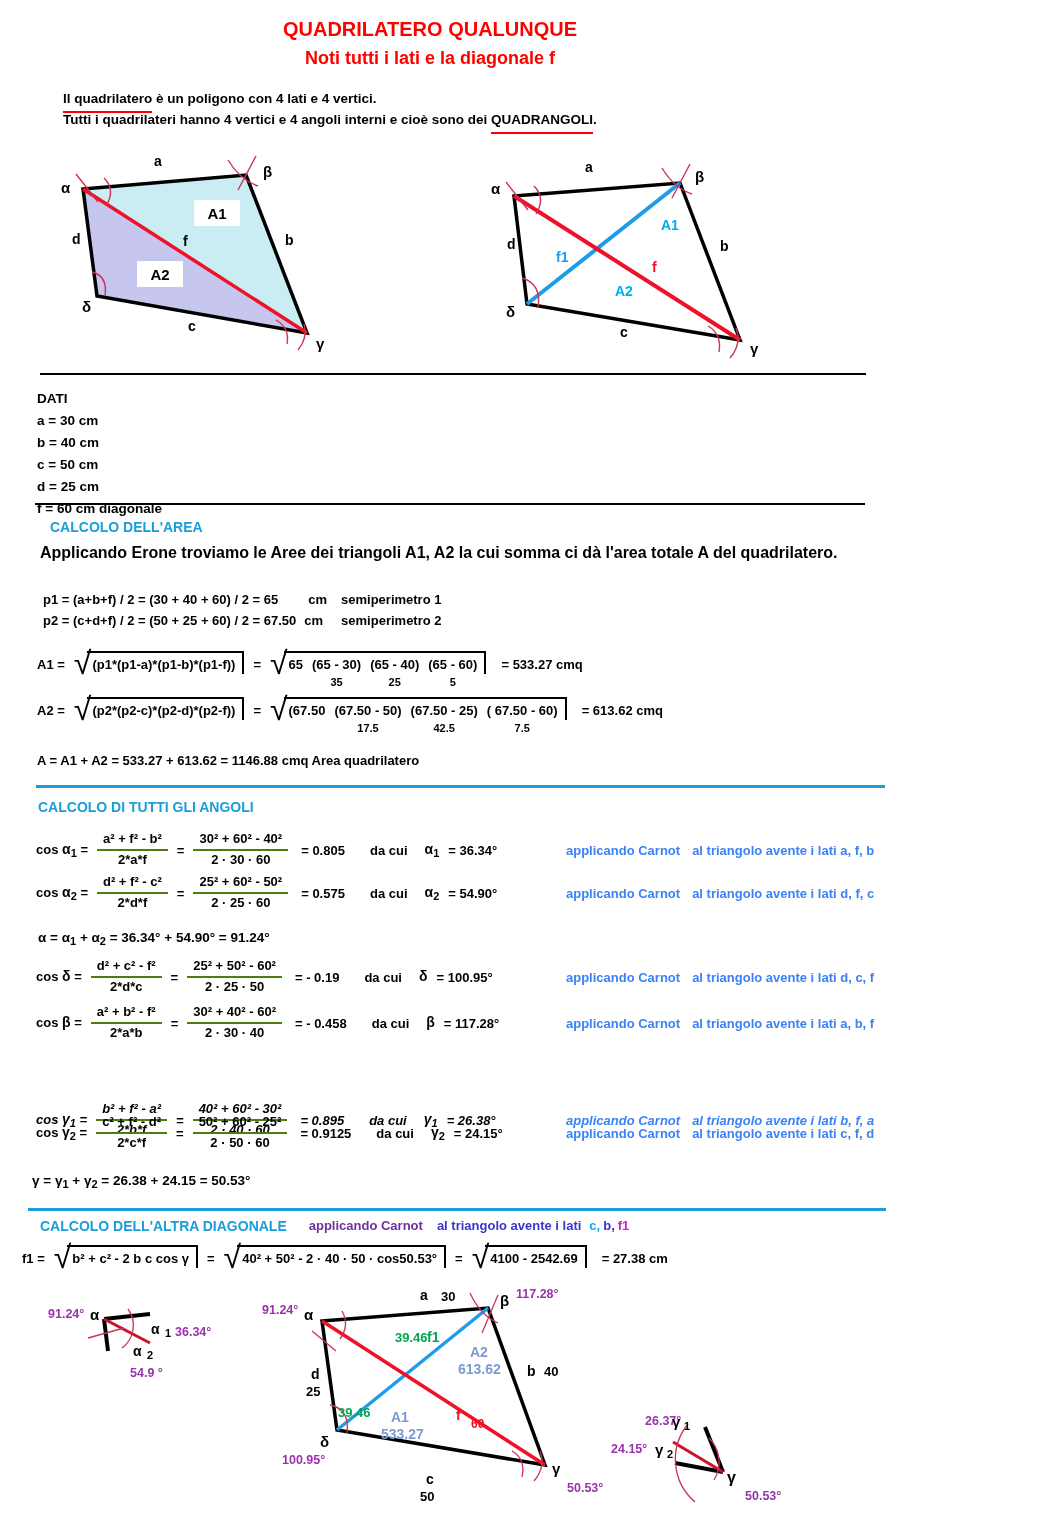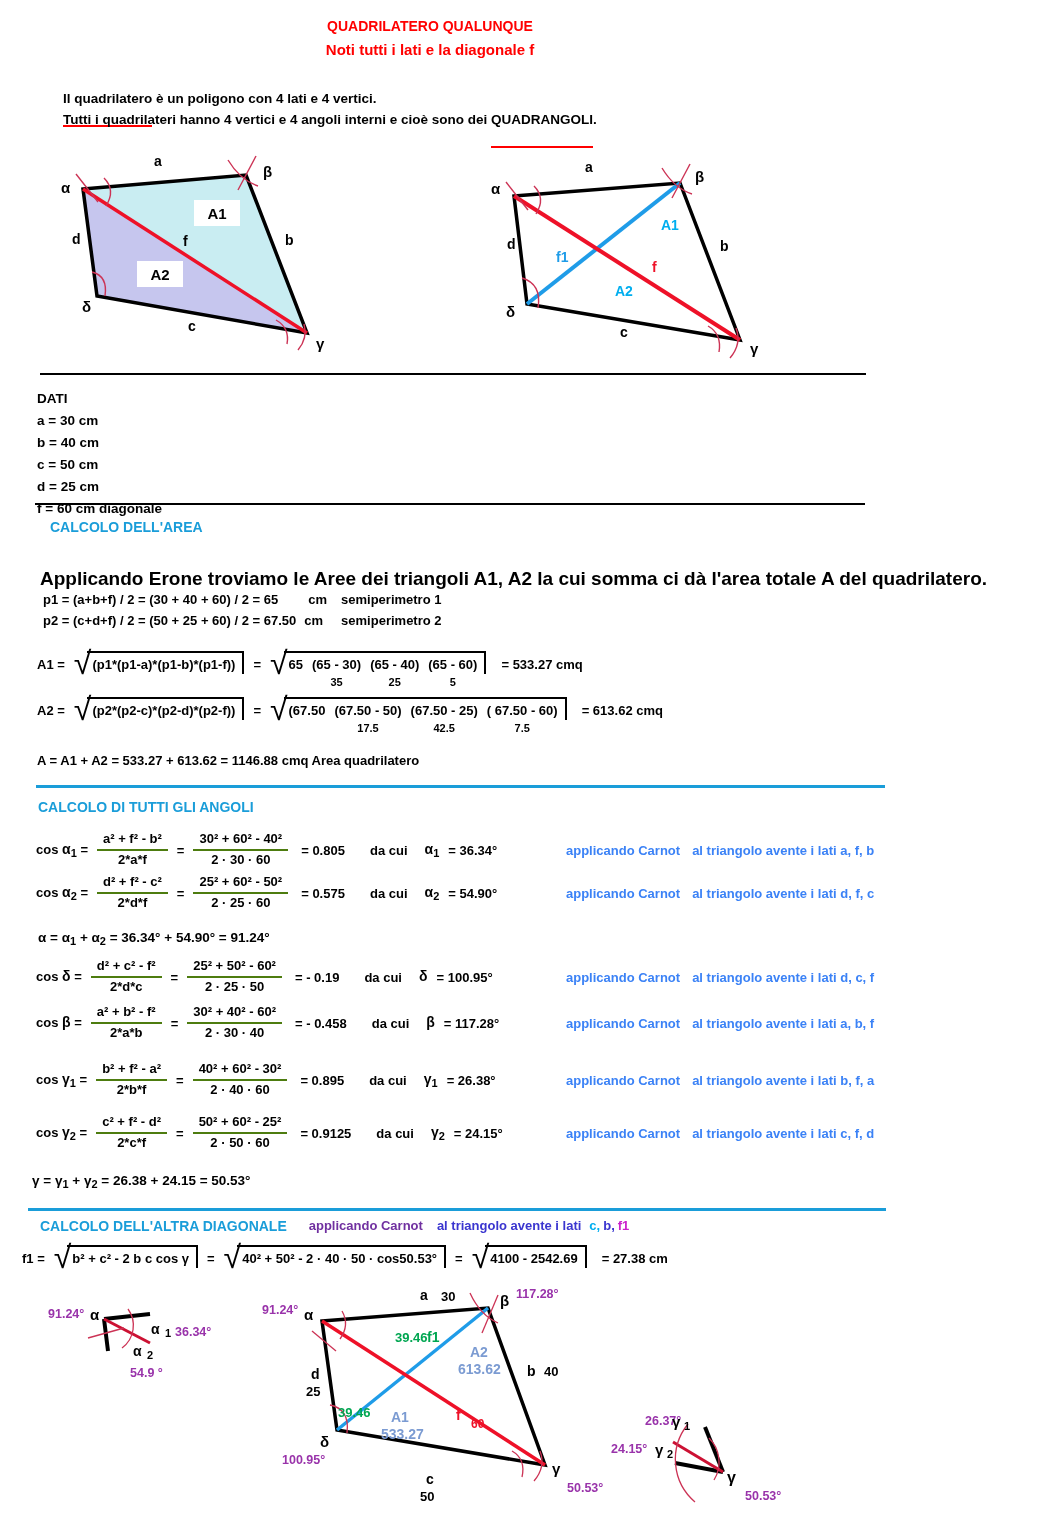--- a/index.html
+++ b/index.html
@@ -1,28 +1,28 @@
 <!DOCTYPE html>
 <html><head>
 <meta charset="utf-8">
 <style>
   html,body{margin:0;padding:0;background:#fff;}
   .page{position:relative;width:1040px;height:1534px;background:#fff;overflow:hidden;
         font-family:"Liberation Sans",sans-serif;font-weight:bold;color:#000;font-size:13px;}
   .abs{position:absolute;}
   .center-block{left:0;top:18px;width:860px;text-align:center;}
-  .title{color:#ff0000;font-size:14px;letter-spacing:0px;}
-  .subtitle{color:#ff0000;font-size:15px;margin-top:7px;}
+  .title{color:#ff0000;font-size:20px;letter-spacing:0px;}
+  .subtitle{color:#ff0000;font-size:18px;margin-top:7px;}
   .intro{left:63px;top:88px;font-size:13.5px;line-height:21px;}
-  .red-underline{border-bottom:2.5px solid #ff0000;padding-bottom:19px;}
+  .red-underline{border-bottom:2.5px solid #ff0000;padding-bottom:5px;}
   .hr-black{position:absolute;height:2px;background:#000;}
   .hr-blue{position:absolute;height:3px;background:#1a9dd9;}
   .dati{left:37px;top:388px;font-size:13.5px;line-height:22px;}
   .h-blue{color:#1a9dd9;font-size:14px;white-space:nowrap;}
-  .area-intro{left:40px;top:568px;font-size:19px;text-align:right;}
+  .area-intro{left:40px;top:544px;font-size:16px;text-align:right;}
   .p-line{font-size:13px;display:flex;align-items:flex-end;}
   .p-line .unit{margin-left:30px;}
   .p-line .plabel{margin-left:14px;}
   .p-line2 .unit{margin-left:8px;}
   .p-line2 .plabel{margin-left:18px;}
   .radrow{display:flex;align-items:center;gap:9px;font-size:13px;white-space:nowrap;}
   .radical{display:inline-flex;align-items:flex-start;}
   .radical .sign{font-size:32px;font-weight:normal;line-height:26px;margin-right:-4px;transform:translateY(-1px);}
   .radical .radicand{border-top:2px solid #000;border-right:2px solid #000;padding:4px 7px 2px 5px;display:inline-flex;gap:9px;}
   .fact{position:relative;display:inline-block;}
@@ -33,21 +33,21 @@
   .angrow .note{position:absolute;left:530px;top:50%;transform:translateY(-50%);color:#3b82f6;font-size:13px;}
   .angrow .note .carnot{margin-right:12px;}
   .frac{display:inline-flex;flex-direction:column;align-items:center;font-size:13px;line-height:1.3;}
   .frac .num{border-bottom:2px solid #4d7c0f;padding:0 6px 1px;}
   .frac .den{padding-top:1px;}
   .gsym{font-size:14px;}
   .gsub{font-size:11px;vertical-align:-3px;}
   .res{margin-left:4px;}
   .dacui{margin-left:16px;}
   .asym{margin-left:8px;}
-  .r0{top:824px;} .r1{top:867px;} .r2{top:951px;} .r3{top:997px;} .r4{top:1054px;} .r5{top:1107px;}
+  .r0{top:824px;} .r1{top:867px;} .r2{top:951px;} .r3{top:997px;} .r4{top:1094px;font-style:italic;} .r5{top:1107px;}
   .sumline{font-size:13.5px;white-space:nowrap;}
   .diag-head{left:40px;top:1218px;display:flex;align-items:flex-start;white-space:nowrap;}
   .diag-head .carnot{color:#7030a0;margin-left:22px;font-size:13px;}
   .diag-head .tri{color:#3a35cf;margin-left:14px;font-size:13px;}
   .diag-head .lato-c{color:#00aeef;margin-left:8px;font-size:13px;}
   .diag-head .lato-b{color:#3a35cf;margin-left:3px;font-size:13px;}
   .diag-head .lato-f1{color:#cc22cc;margin-left:3px;font-size:13px;}
   .dia text{font-family:"Liberation Sans",sans-serif;font-weight:bold;}
 </style>
 </head>

